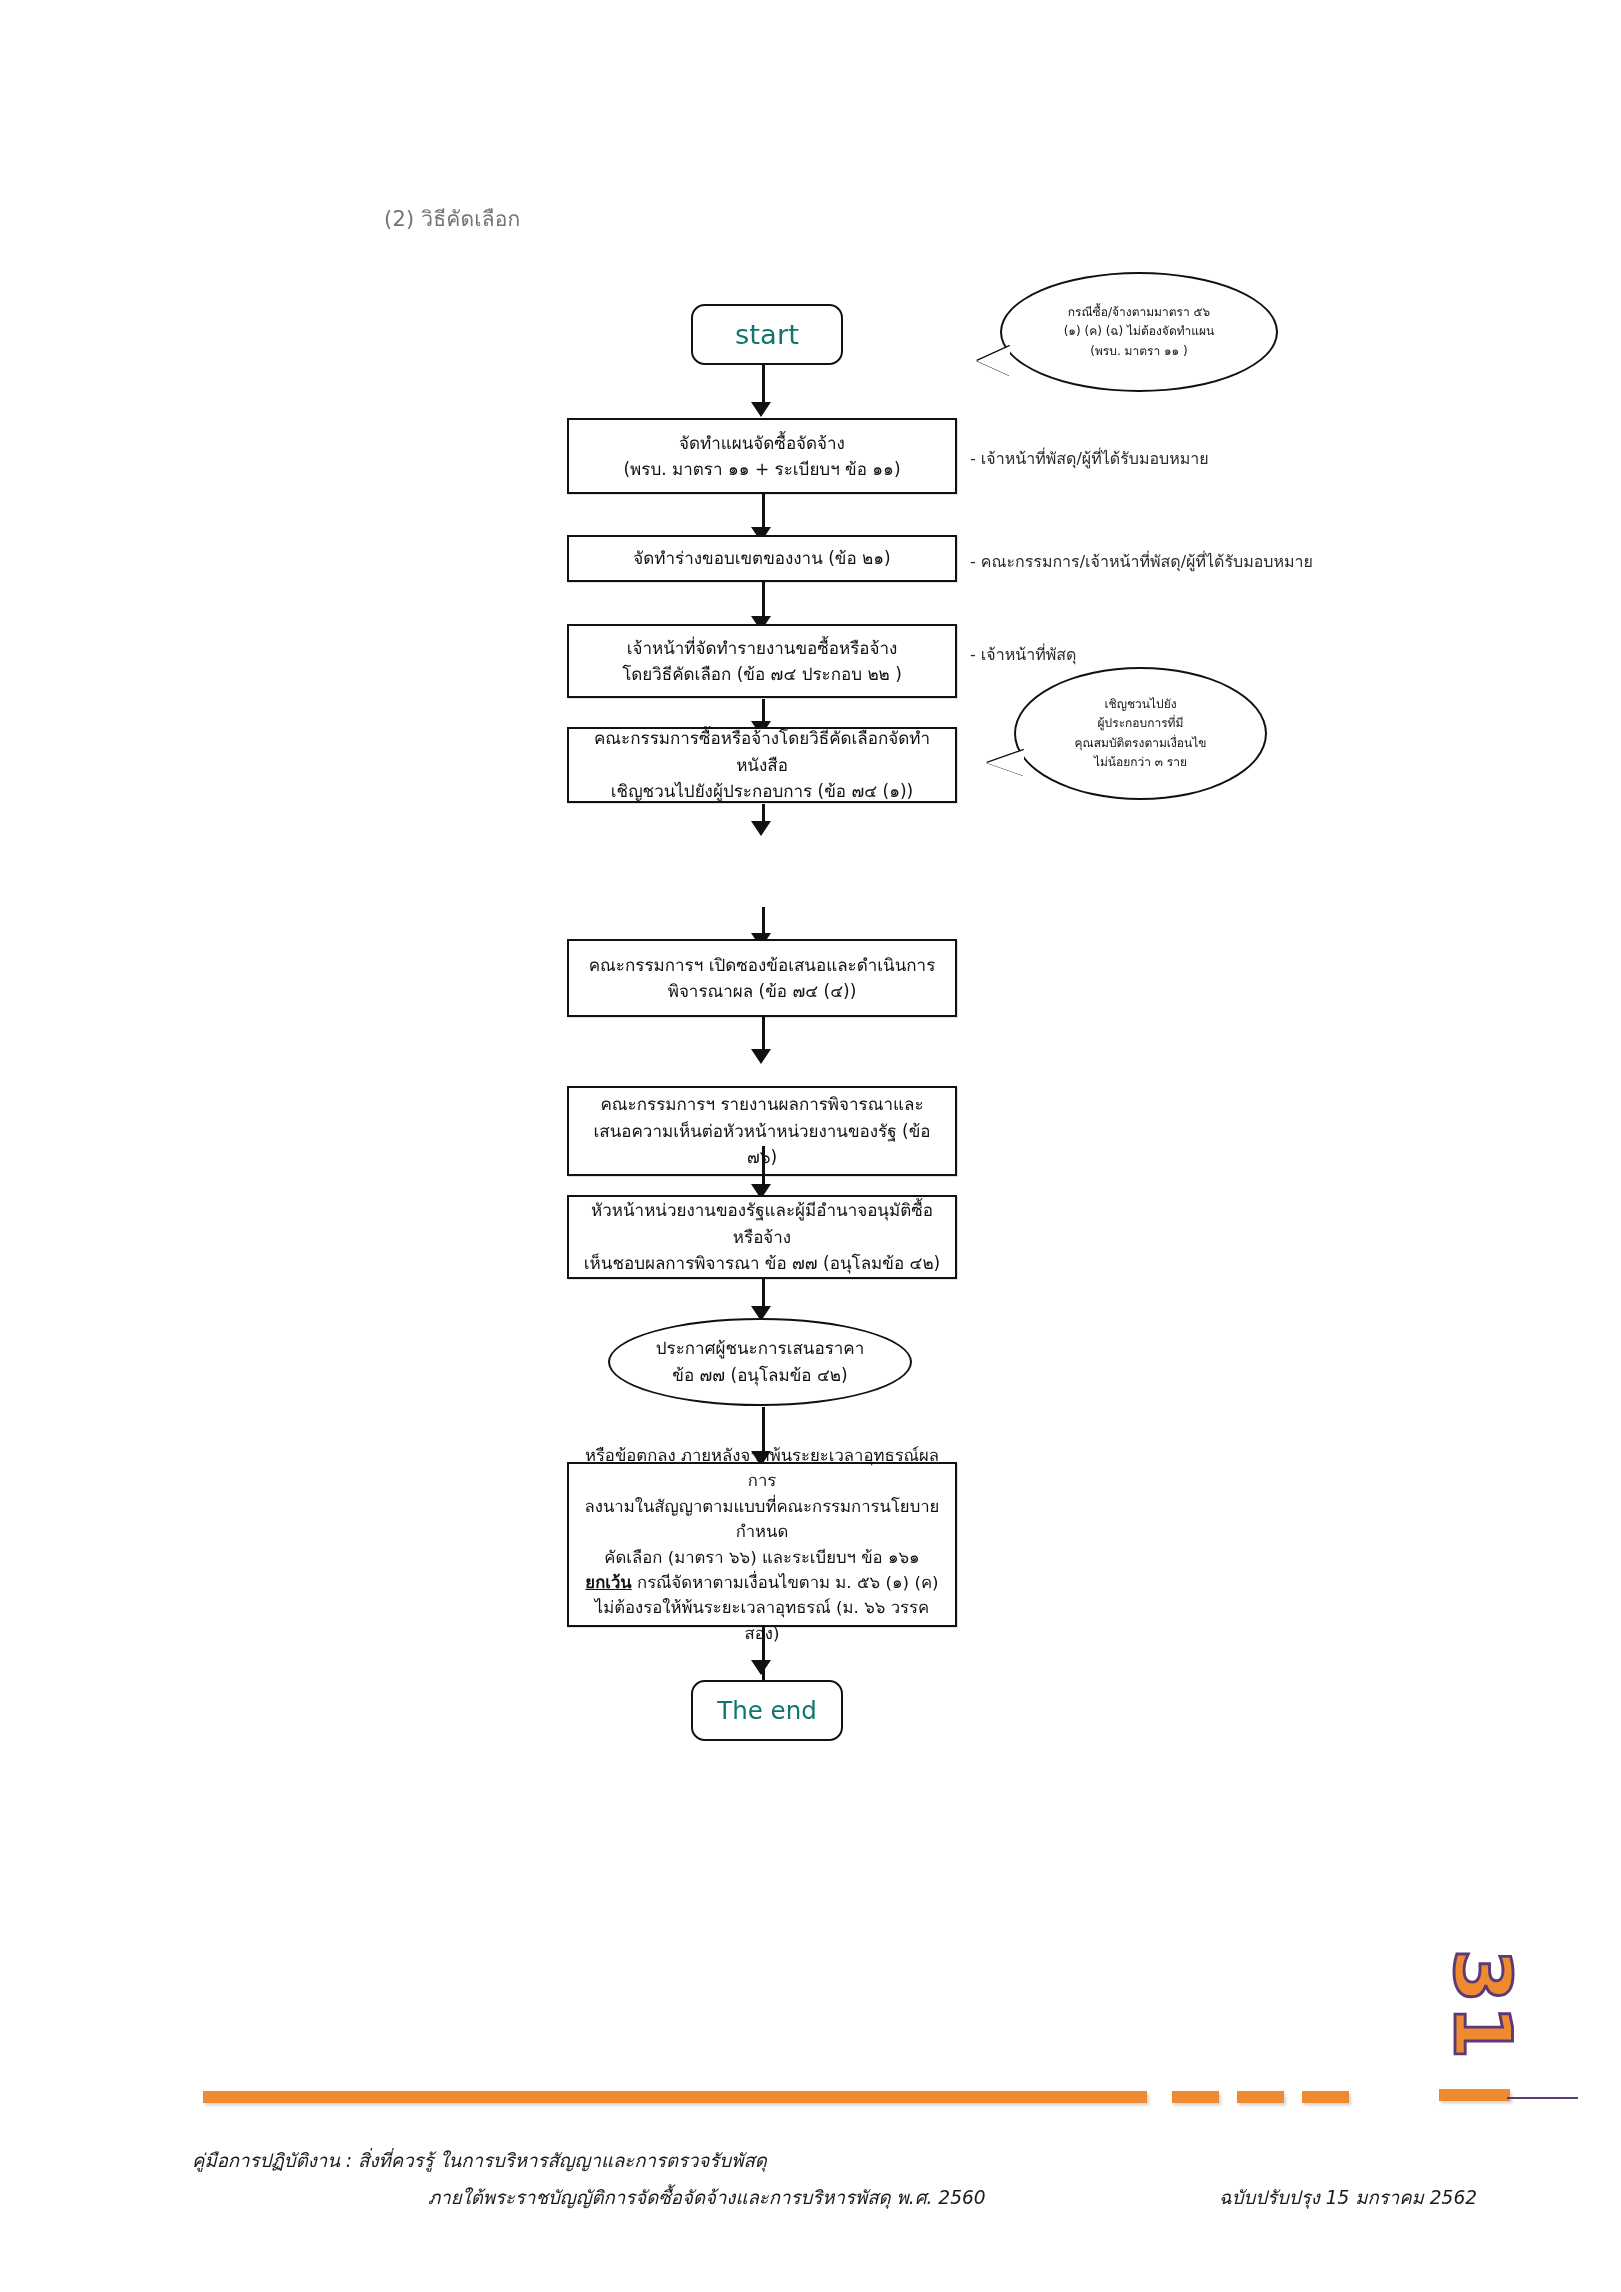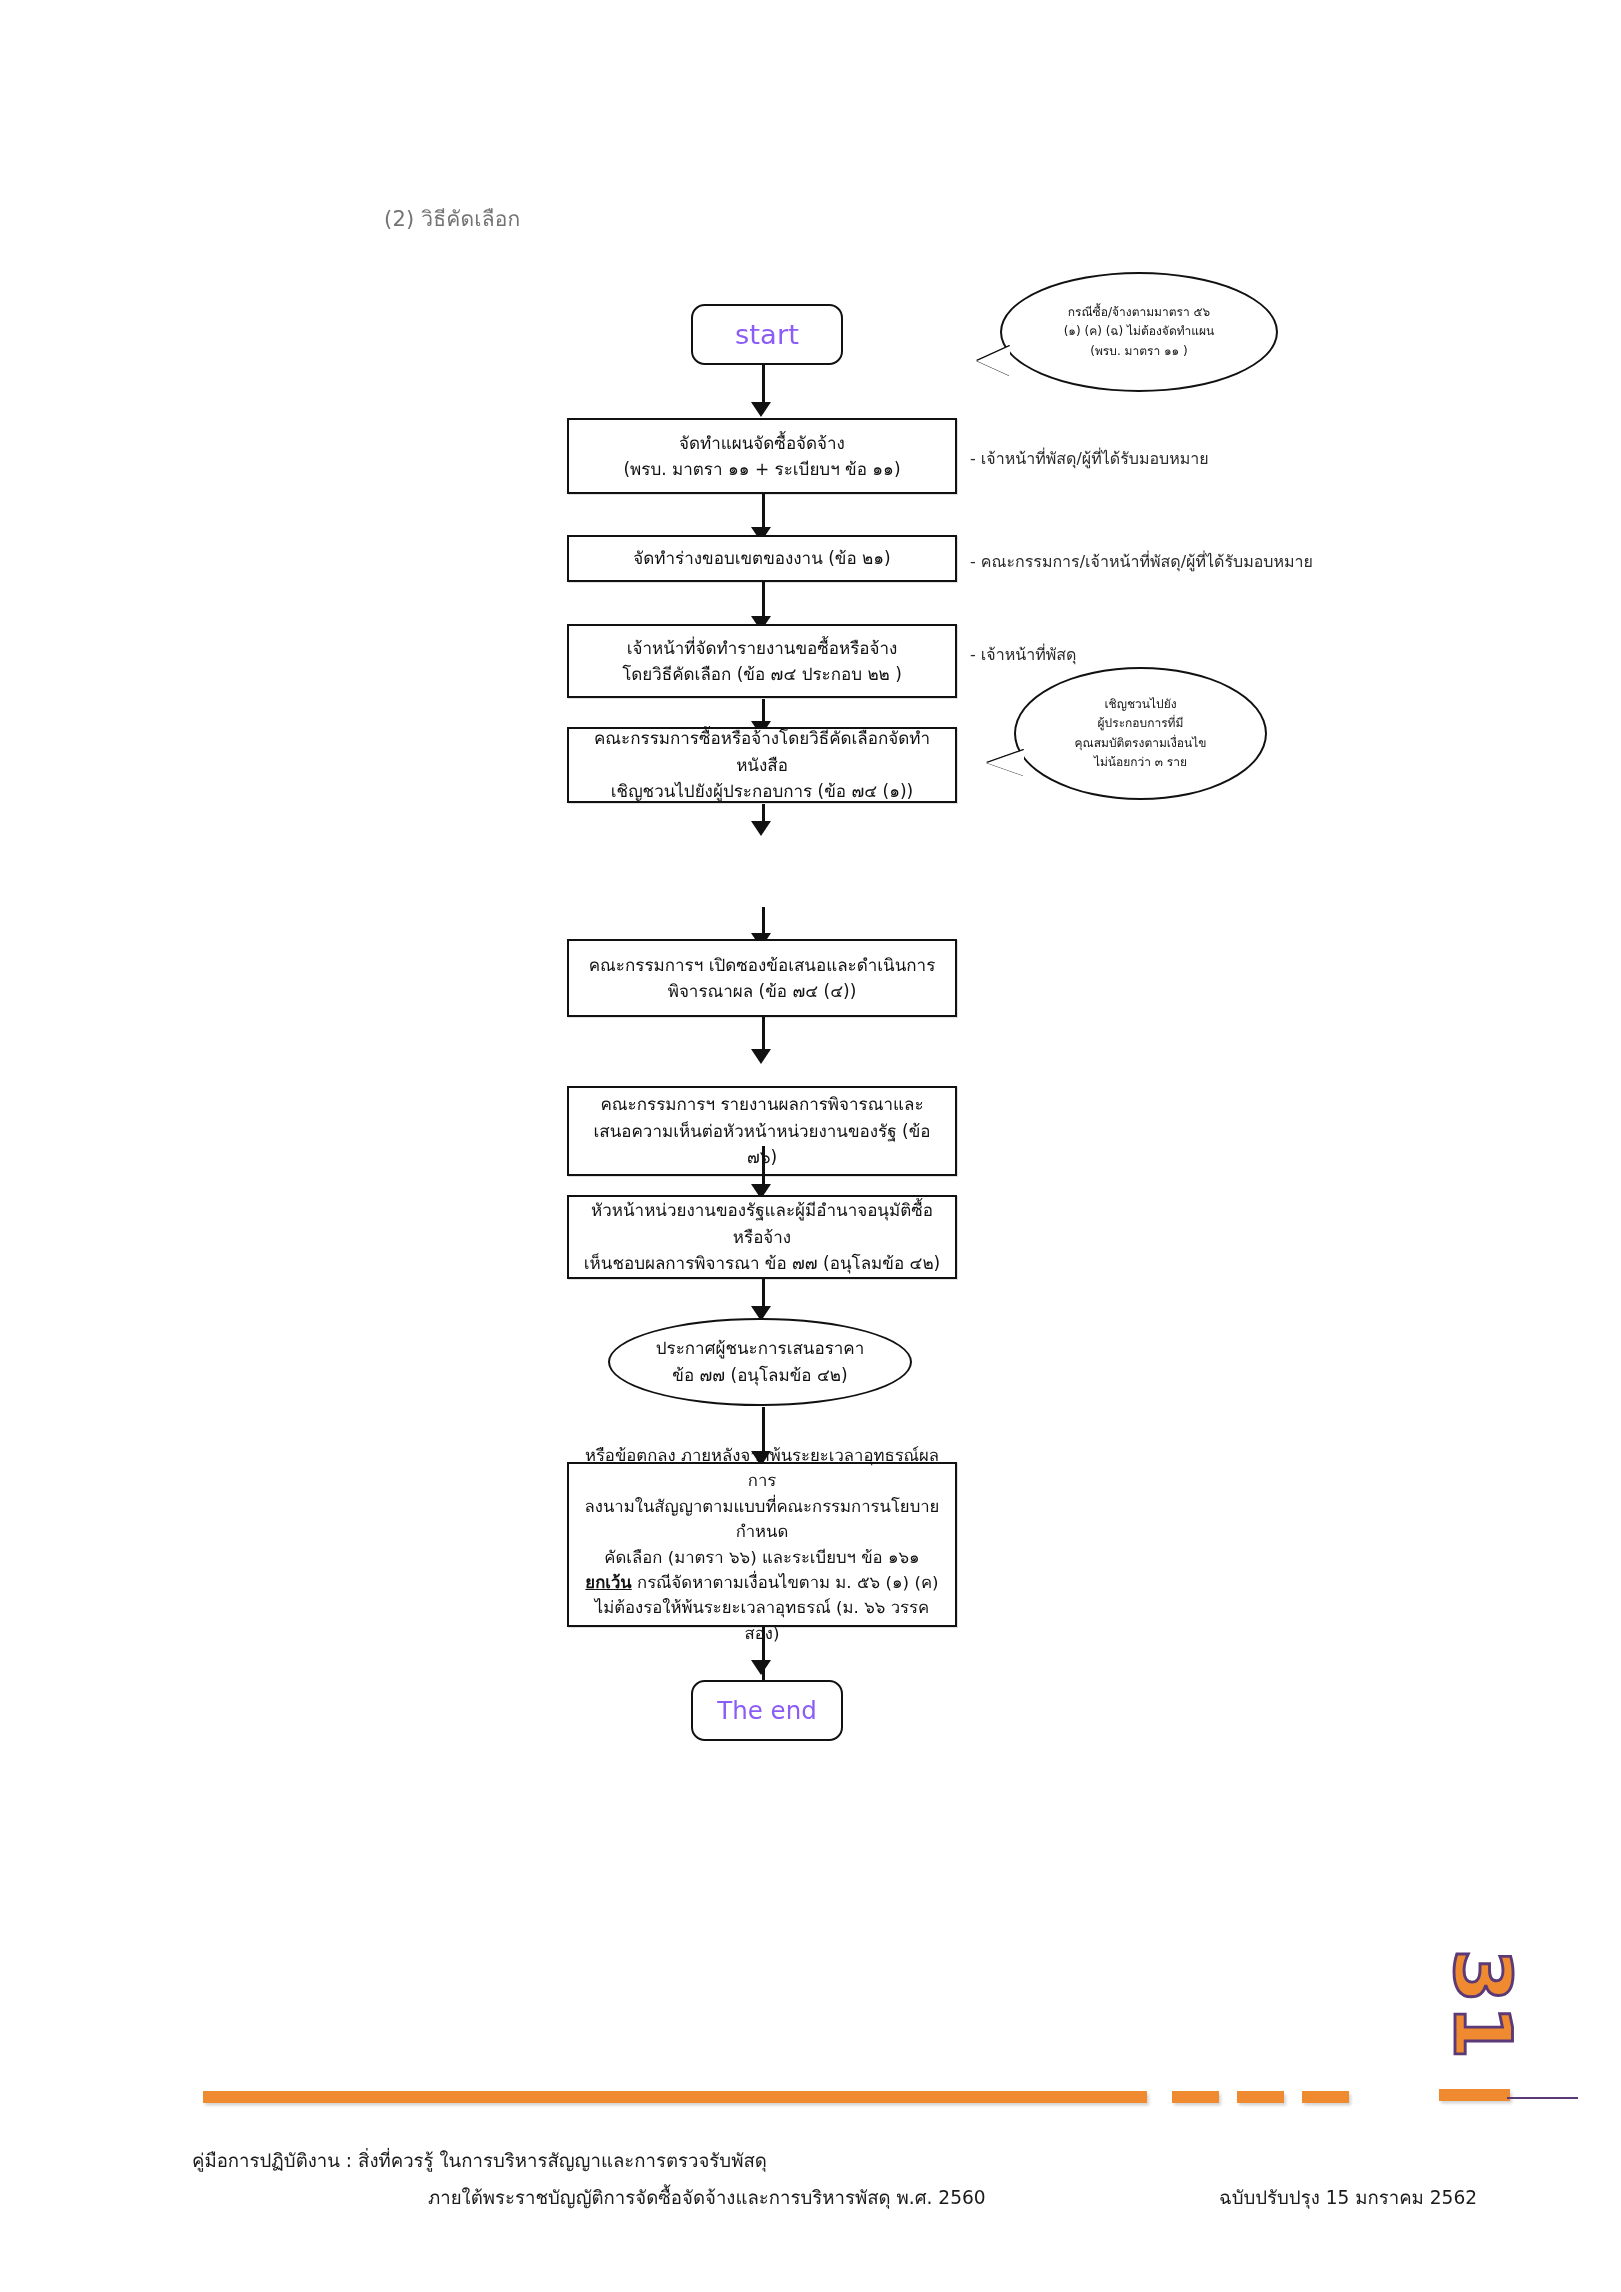--- a/index.html
+++ b/index.html
@@ -31,21 +31,21 @@
     font-size:17px;
     padding:5.9px 9.8px;
     box-shadow:1px 1px 0 rgba(0,0,0,.12);
   }
   .proc .lines { width:100%; }
   .term {
     border:2.2px solid #111;
     border-radius:13.7px;
     background:#fff;
     display:flex; align-items:center; justify-content:center;
-    font-size:27.4px; color:#8b5cf6;
+    font-size:27.4px; color:#0f766e;
   }
   .ellipse {
     border:2.5px solid #111;
     border-radius:50%;
     background:#fff;
     display:flex; align-items:center; justify-content:center;
     text-align:center; line-height:1.6; font-size:17px;
   }
 
   
@@ -102,21 +102,21 @@
     position:absolute;
     font-size:78px; font-weight:bold;
     color:#f08a31;
     -webkit-text-stroke:2.9px #5b3a77;
     transform:rotate(90deg);
     transform-origin:center center;
     letter-spacing:2px;
   }
 
   .footer-text {
-    position:absolute; font-size:18.6px; color:#1a1a1a;
+    position:absolute; font-style:italic; font-size:18.6px; color:#1a1a1a;
     white-space:nowrap;
   }
 </style>
 </head>
 <body>
 
 <div class="page">
 
   <div id="page-title">(2) วิธีคัดเลือก</div>
 

